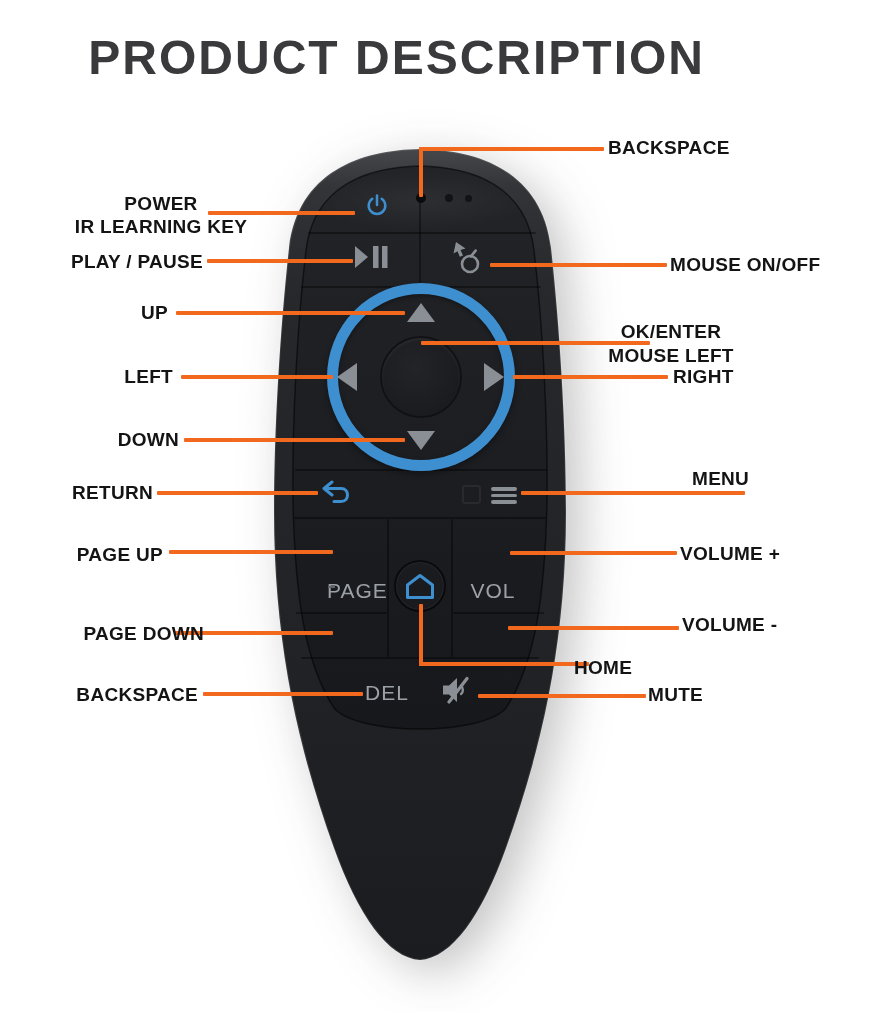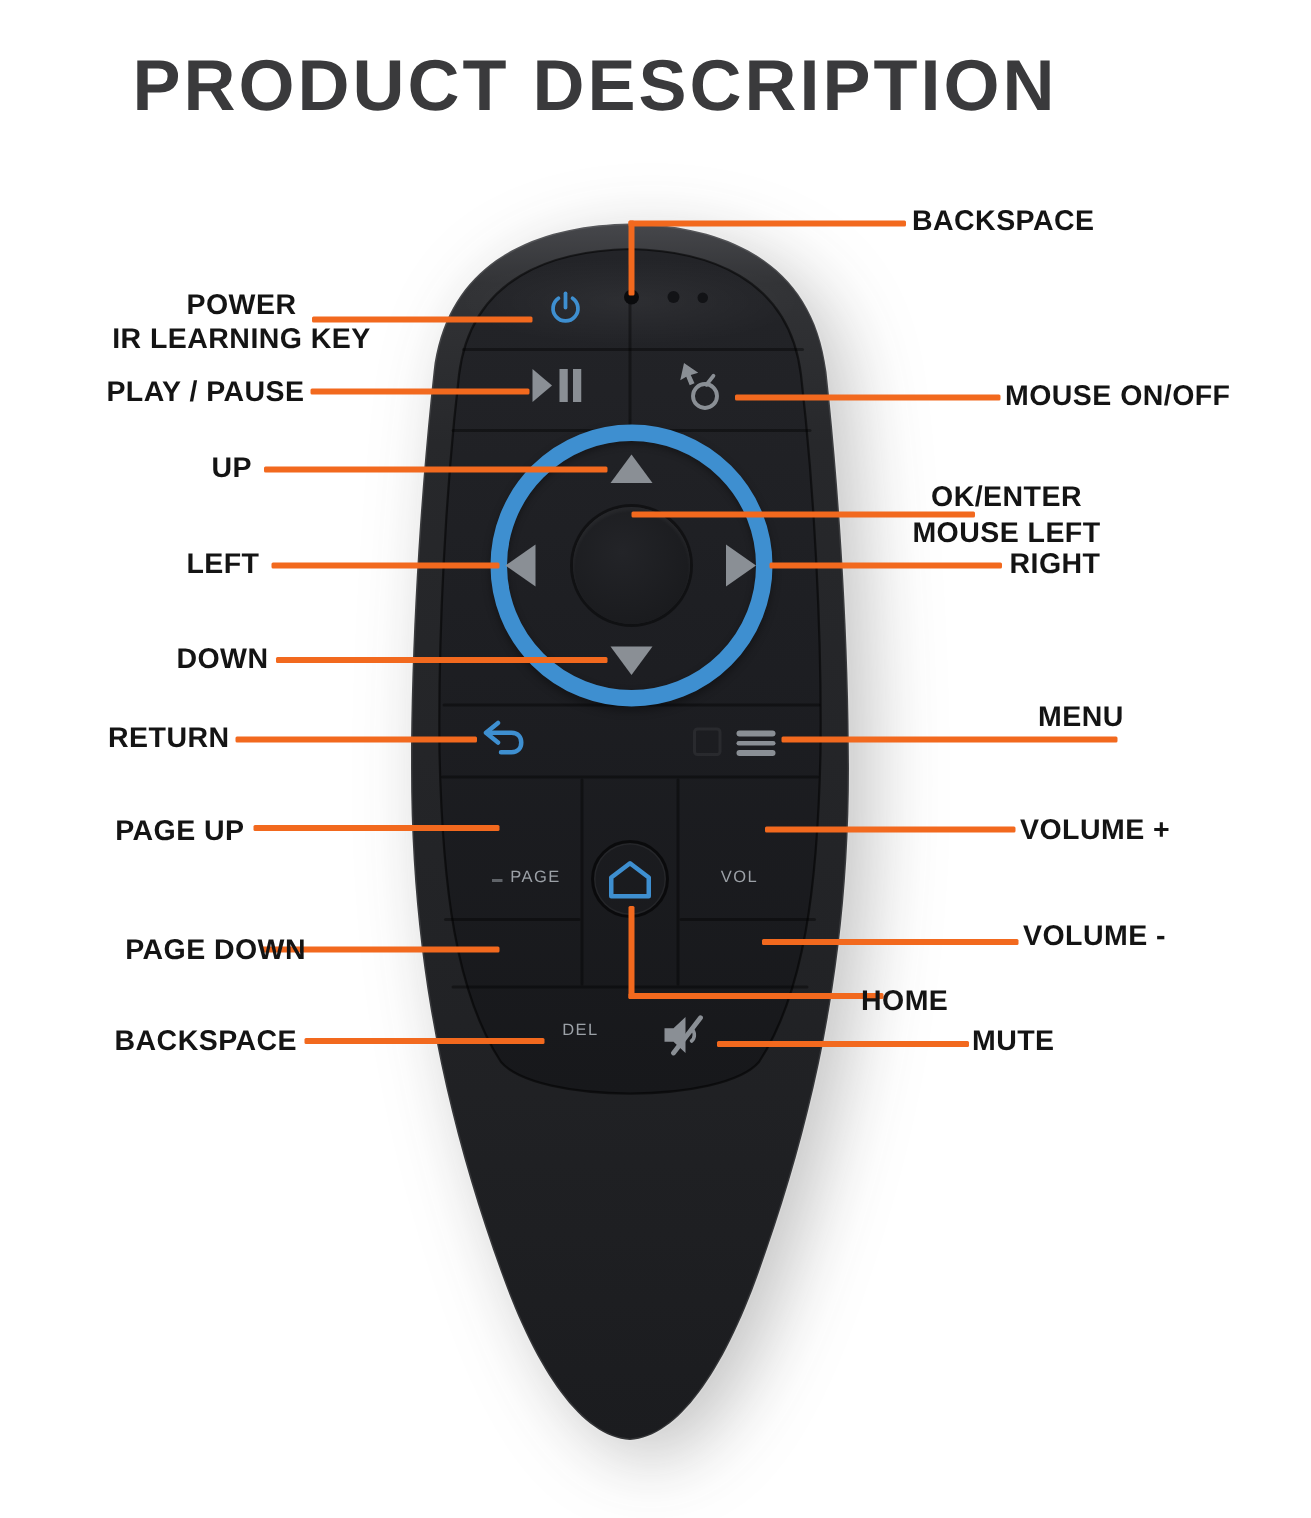--- a/index.html
+++ b/index.html
@@ -28,21 +28,21 @@
   .tri-down{left:407px;top:431px;border-left:14px solid transparent;border-right:14px solid transparent;border-top:19px solid var(--icon-gray);}
   .tri-left{left:337px;top:363px;border-top:14px solid transparent;border-bottom:14px solid transparent;border-right:20px solid var(--icon-gray);}
   .tri-right{left:484px;top:363px;border-top:14px solid transparent;border-bottom:14px solid transparent;border-left:20px solid var(--icon-gray);}
   .icon{position:absolute;}
   .blue-ic{color:var(--accent-blue);}
   .gray-ic{color:var(--icon-gray);}
   .menu-bar{width:26px;height:3.5px;background:var(--icon-gray);border-radius:2px;margin-bottom:3.2px;}
   .faint-square{position:absolute;left:462px;top:485px;width:15px;height:15px;border:2px solid rgba(255,255,255,.06);border-radius:3px;}
   .home-circle{position:absolute;left:394px;top:560px;width:52px;height:52px;border-radius:50%;
         border:2px solid rgba(0,0,0,.6);box-sizing:border-box;box-shadow:inset 0 0 0 1px rgba(255,255,255,.05);}
-  .key-txt{position:absolute;width:60px;text-align:center;font-size:11px;color:#9CA1A7;letter-spacing:1px;}
+  .key-txt{position:absolute;width:60px;text-align:center;font-size:21px;color:#9CA1A7;letter-spacing:1px;}
   .page-dash{position:absolute;left:328px;top:586px;width:7px;height:2px;background:#5F6368;}
   .cl{position:absolute;height:4px;background:var(--callout);border-radius:1px;}
   .clv{position:absolute;width:4px;background:var(--callout);border-radius:1px;}
   .lbl{position:absolute;font-size:19px;font-weight:bold;color:var(--label-text);
        line-height:20px;white-space:nowrap;letter-spacing:.3px;}
   .lbl2{line-height:23px;white-space:nowrap;}
   .t-right{text-align:right;}
   .t-center{text-align:center;}
 </style>
 </head>

